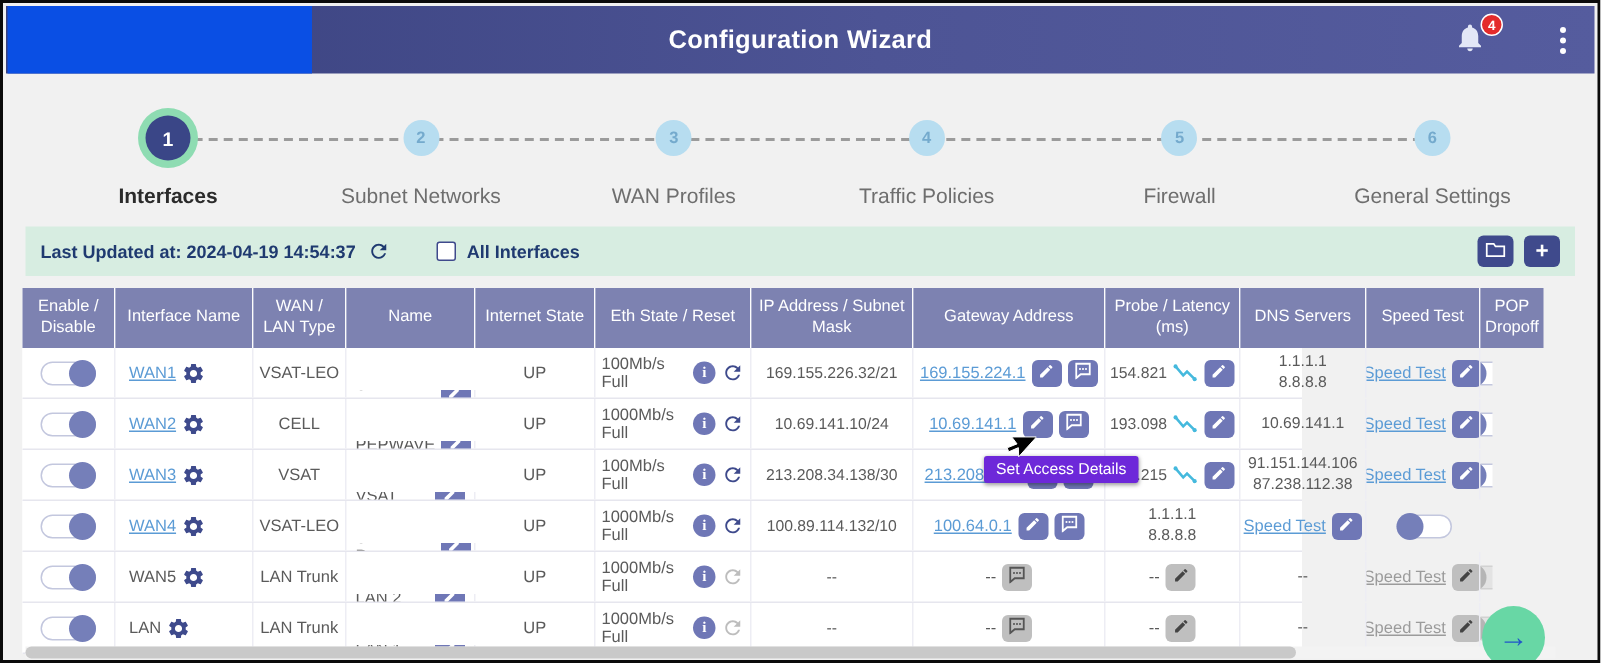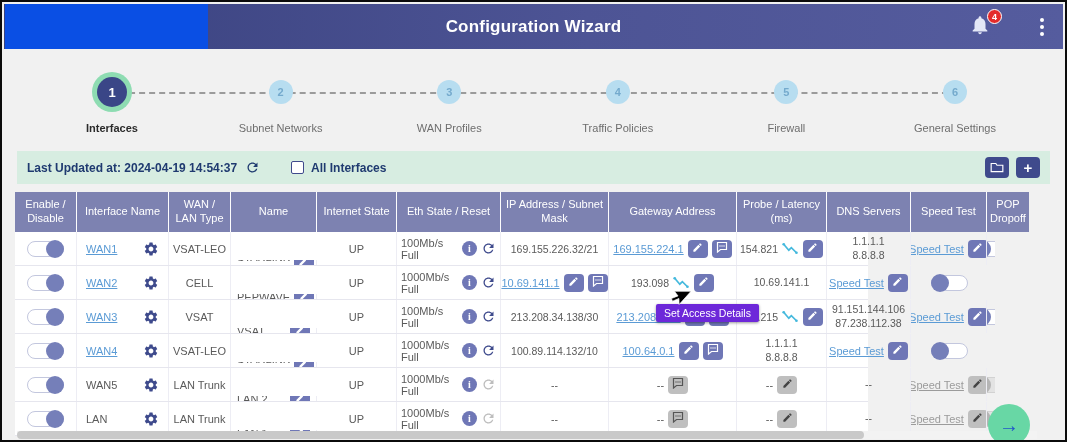--- a/index.html
+++ b/index.html
@@ -23,21 +23,21 @@
   
   .stepper { position:absolute; top:47px; left:2px; right:2px; height:96px; padding:26px 48px 0 48px;
     display:flex; justify-content:space-between; }
   .step-line { position:absolute; top:90px; left:107px; right:107px; border-top:2px dashed #9b9b9b; z-index:0; }
   .step { position:relative; z-index:1; width:120px; display:flex; flex-direction:column; align-items:center; }
   .circle-wrap { height:34px; display:flex; align-items:center; justify-content:center; }
   .circle { display:flex; align-items:center; justify-content:center; border-radius:50%; font-weight:bold; cursor:pointer; }
   .step.active .circle { width:30px; height:30px; background:#3a4687; color:#fff; font-size:13px;
     box-shadow:0 0 0 5px #8edcb2; }
   .step.upcoming .circle { width:24px; height:24px; background:#b7ddf0; color:#74aacd; font-size:11px; }
-  .step-label { margin-top:13px; font-size:11px; color:#6e6e6e; white-space:nowrap; }
+  .step-label { margin-top:13px; font-size:14px; color:#6e6e6e; white-space:nowrap; }
   .step.active .step-label { color:#2b2b2b; font-weight:bold; }
 
   
   .toolbar { position:absolute; top:149px; left:15px; right:15px; height:33px; background:#d7ede1;
     display:flex; align-items:center; padding:0 10px; color:#1f3a70; font-size:12px; font-weight:bold; }
   .refresh-btn { margin-left:8px; width:16px; height:16px; cursor:pointer; display:inline-flex; }
   .checkbox { margin-left:30px; width:13px; height:13px; border:1.6px solid #3f4a8c; border-radius:2px;
     background:#fff; cursor:pointer; }
   .cb-label { margin-left:7px; }
   .toolbar-actions { margin-left:auto; display:flex; gap:7px; }
@@ -52,21 +52,21 @@
     text-align:center; border-right:1px solid #fdfdfd; padding:2px 3px; line-height:1.25; }
   .th:last-child { border-right:none; }
   .tr { height:34px; border-bottom:1px solid #e6e6ee; background:#fff; }
   .td { display:flex; align-items:center; justify-content:center; border-right:1px solid #ededf4;
     padding:0 4px; gap:4px; overflow:hidden; }
   .td:last-child { border-right:none; }
   .txt { font-size:11px; color:#5a5a5a; }
   .sm { font-size:10.5px; }
   .dns { font-size:10.5px; color:#5a5a5a; text-align:center; line-height:1.25; display:block;
     align-self:center; padding-top:0; }
-  .c-name { justify-content:space-between; padding:0 9px; }
+  .c-name { justify-content:flex-start; padding:0 9px; }
   .c-alias { justify-content:space-between; padding:0 6px;margin-top:28px; }
   .lnk { color:#5b9bd5; text-decoration:underline; font-size:11px; cursor:pointer; white-space:nowrap; }
   .dislnk { color:#9b9b9b; cursor:default; }
   .plain { font-size:11px; color:#5a5a5a; }
   .gear { width:16px; height:16px; display:inline-flex; cursor:pointer; }
   .sq { width:20px; height:18px; border:none; border-radius:4px; background:#6f77b6; display:inline-flex;
     align-items:center; justify-content:center; cursor:pointer; flex:none; }
   .sq.gray { background:#bfbfbf; cursor:default; }
   .info { width:15px; height:15px; border-radius:50%; background:#6f77b6; color:#fff; font-size:10px;
     font-weight:bold; display:inline-flex; align-items:center; justify-content:center; cursor:pointer; flex:none; font-family:"Liberation Serif",serif; }
@@ -317,20 +317,23 @@
    <div class="td">
             <span class="txt">1000Mb/s Full</span>
      <span class="info">i</span>
      <span class="reset ">
               <svg width="15" height="15" viewBox="0 0 24 24">
                 <path d="M17.65 6.35C16.2 4.9 14.21 4 12 4c-4.42 0-7.99 3.58-7.99 8s3.57 8 7.99 8c3.73 0 6.84-2.55 7.73-6h-2.08c-.82 2.33-3.04 4-5.65 4-3.31 0-6-2.69-6-6s2.69-6 6-6c1.66 0 3.14.69 4.22 1.78L13 11h7V4l-2.35 2.35z"></path>
               </svg>
             </span>
           </div>
    <div class="td">
+            <span class="txt sm">10.69.141.10/24</span>
+          </div>
+   <div class="td">
             <a class="lnk sm">10.69.141.1</a>
         <button class="sq">
               <span><svg width="11" height="11" viewBox="0 0 24 24">
                   <path fill="#fff" d="M3 17.25V21h3.75L17.8 9.94l-3.75-3.75L3 17.25zM20.7 7.04a1 1 0 0 0 0-1.41l-2.34-2.34a1 1 0 0 0-1.41 0l-1.83 1.83 3.75 3.75 1.83-1.83z"></path>
                 </svg></span>
             </button>
         <button class="sq">
               <span><svg width="12" height="12" viewBox="0 0 24 24">
                   <path fill="none" stroke="#fff" stroke-width="2.4" d="M3 3h18v14H9l-6 5z"></path>
                   <circle cx="8" cy="10" r="1.4" fill="#fff"></circle>

